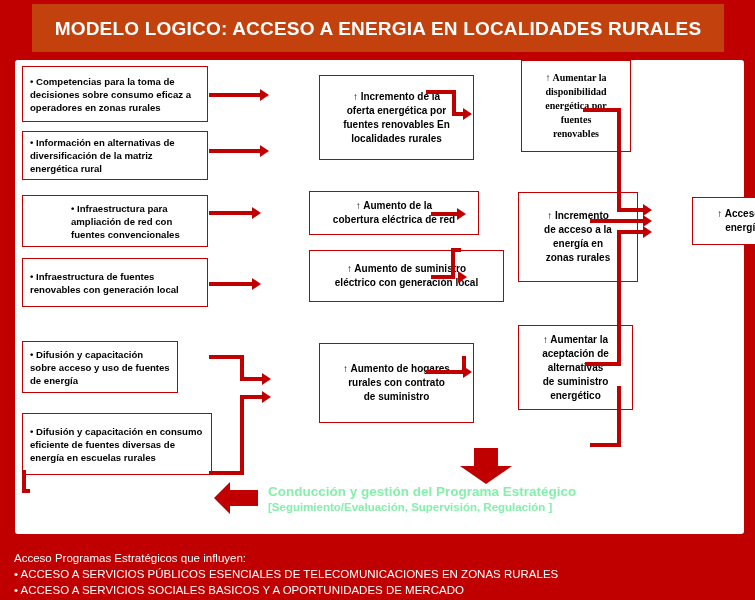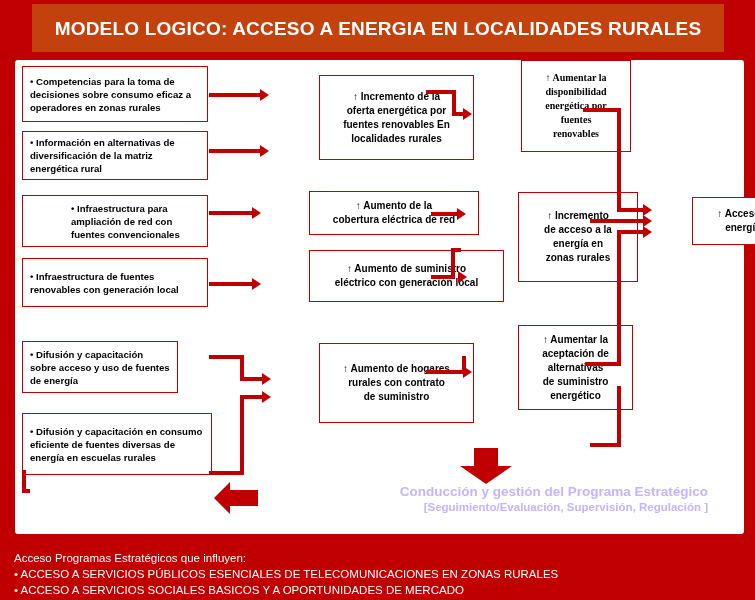--- a/index.html
+++ b/index.html
@@ -65,21 +65,21 @@
     border-top:6px solid transparent;border-bottom:6px solid transparent;
     border-left:9px solid #c00000;
   }
 
   
   .blockarrow-down{position:absolute;}
   .blockarrow-left{position:absolute;}
 
   
   .caption{
-    position:absolute;text-align:right;color:#c4b5fd;font-weight:bold;
+    position:absolute;text-align:left;color:#86efac;font-weight:bold;
   }
   .caption .l1{font-size:13.5px;line-height:17px;}
   .caption .l2{font-size:11.5px;line-height:15px;}
 </style>
 </head>
 <body>
 
 <div id="page">
 
   <div class="title-bar">

